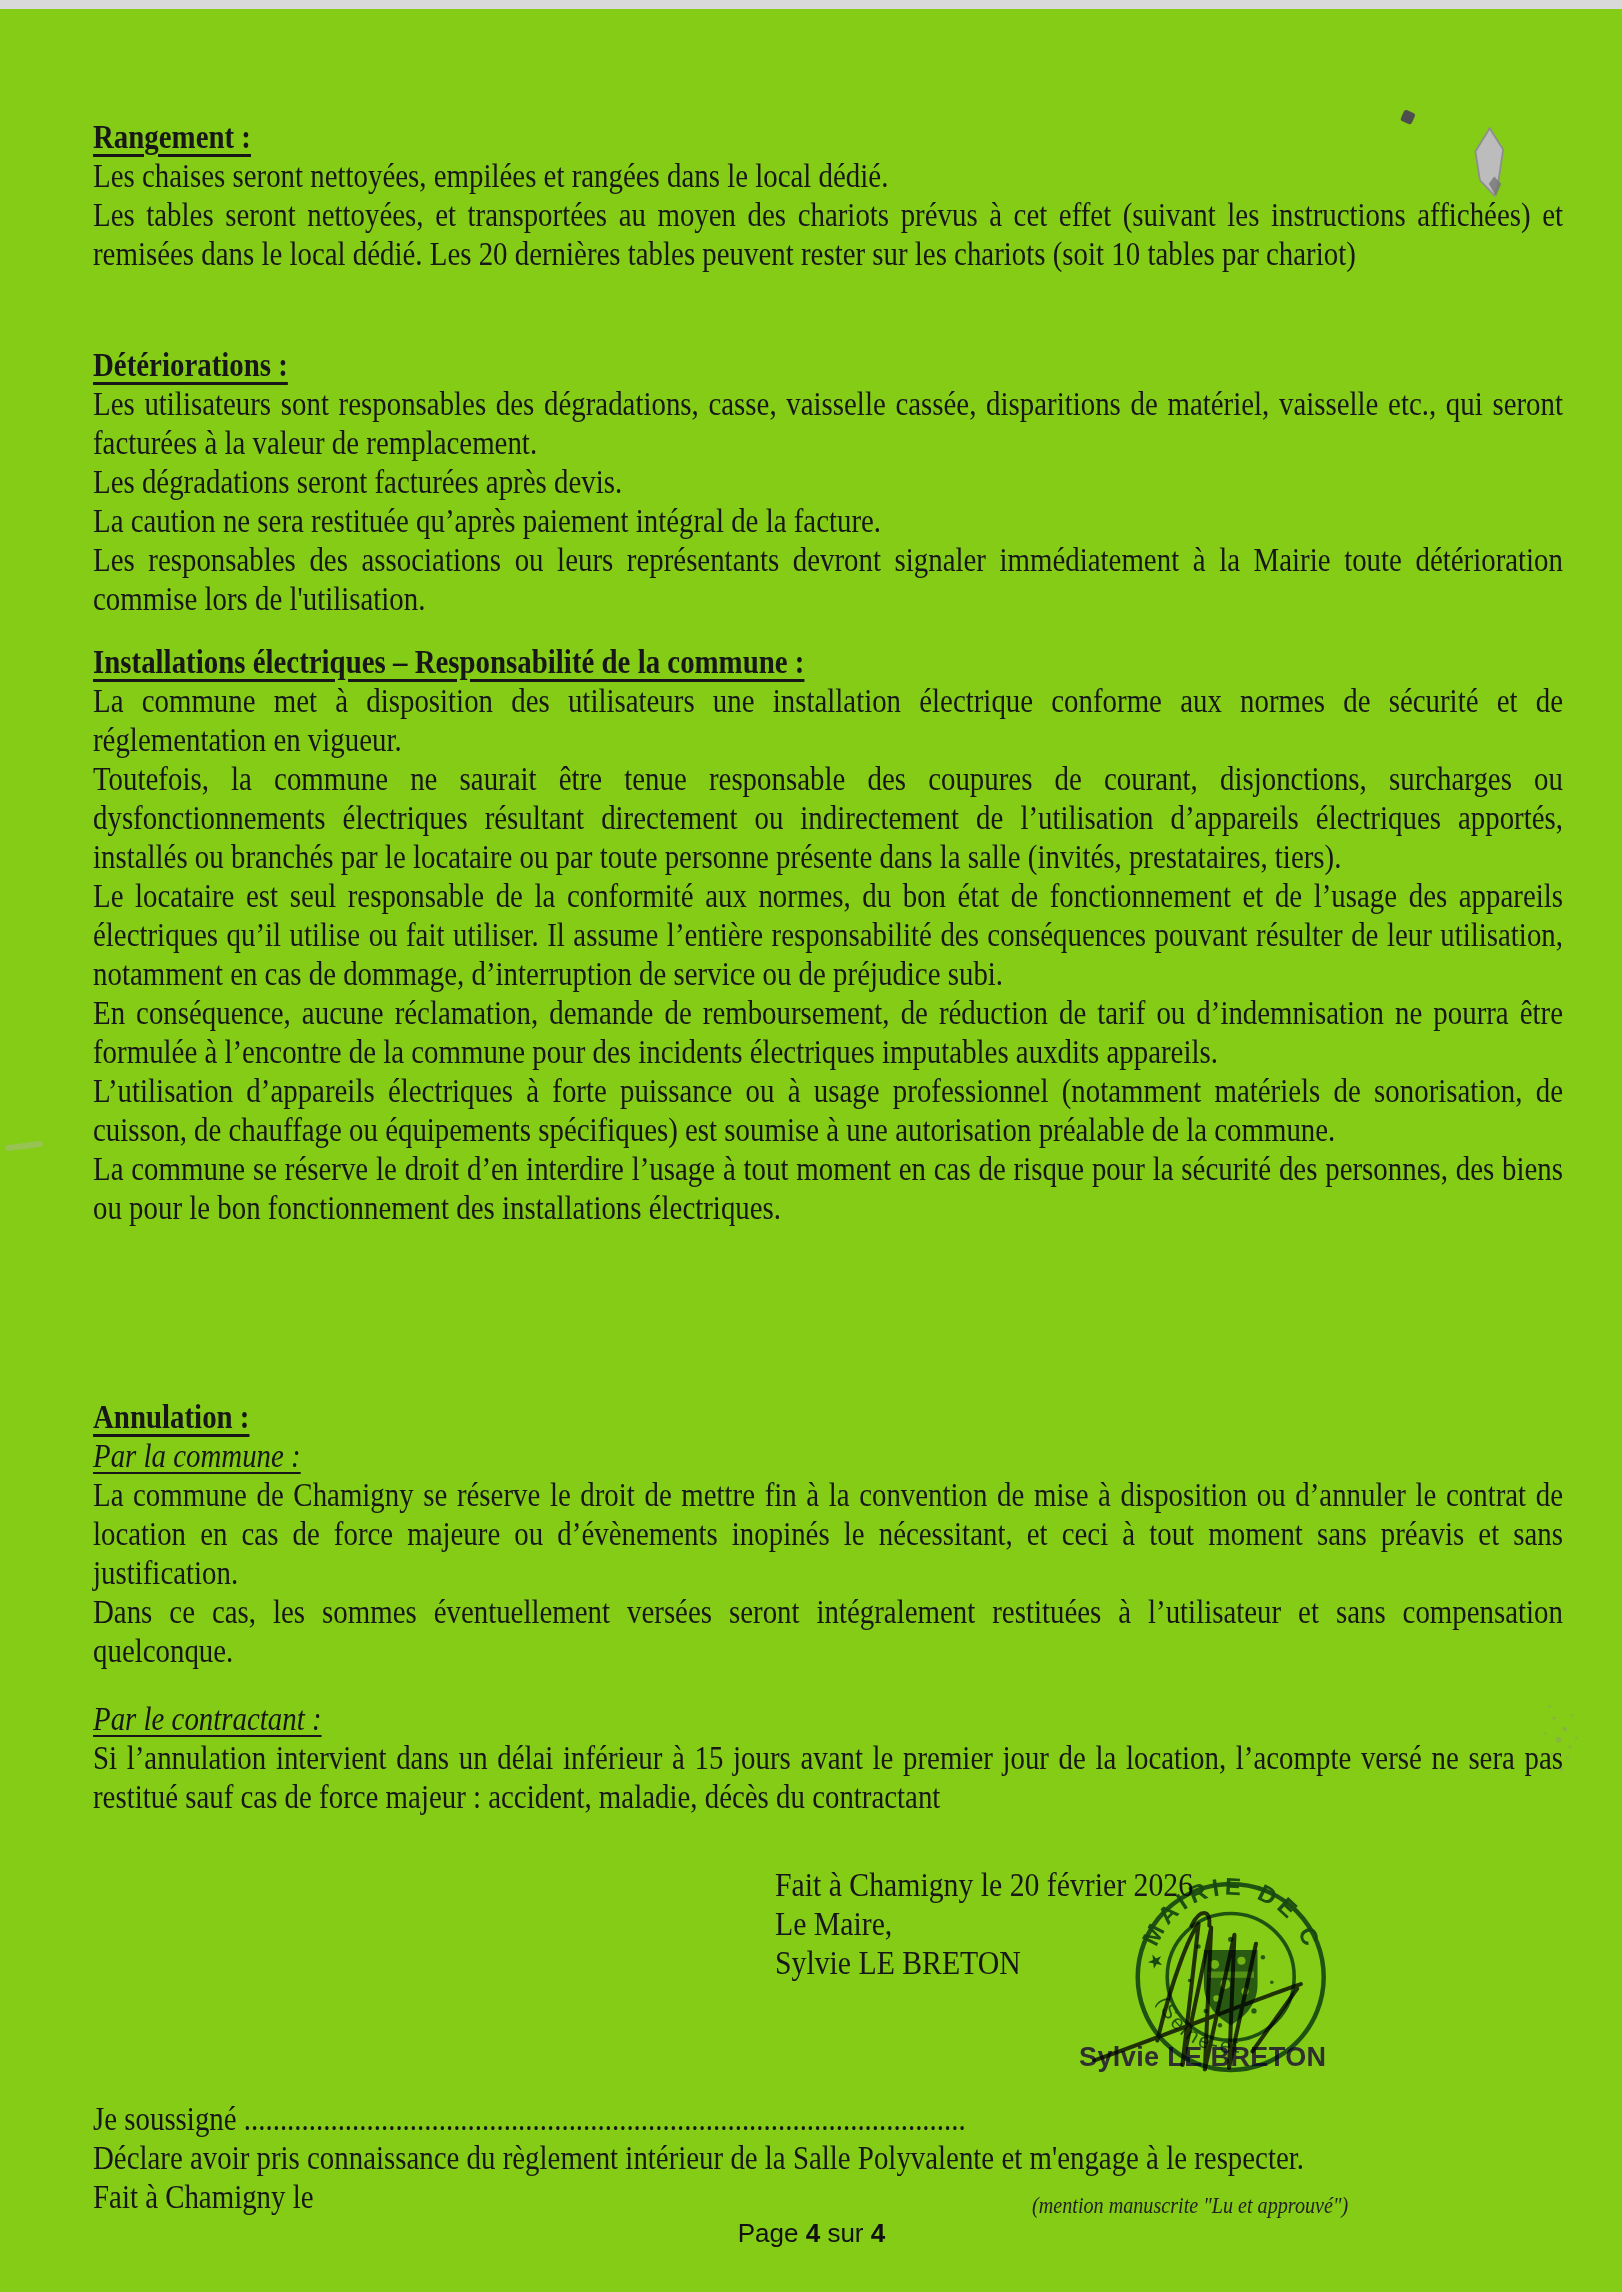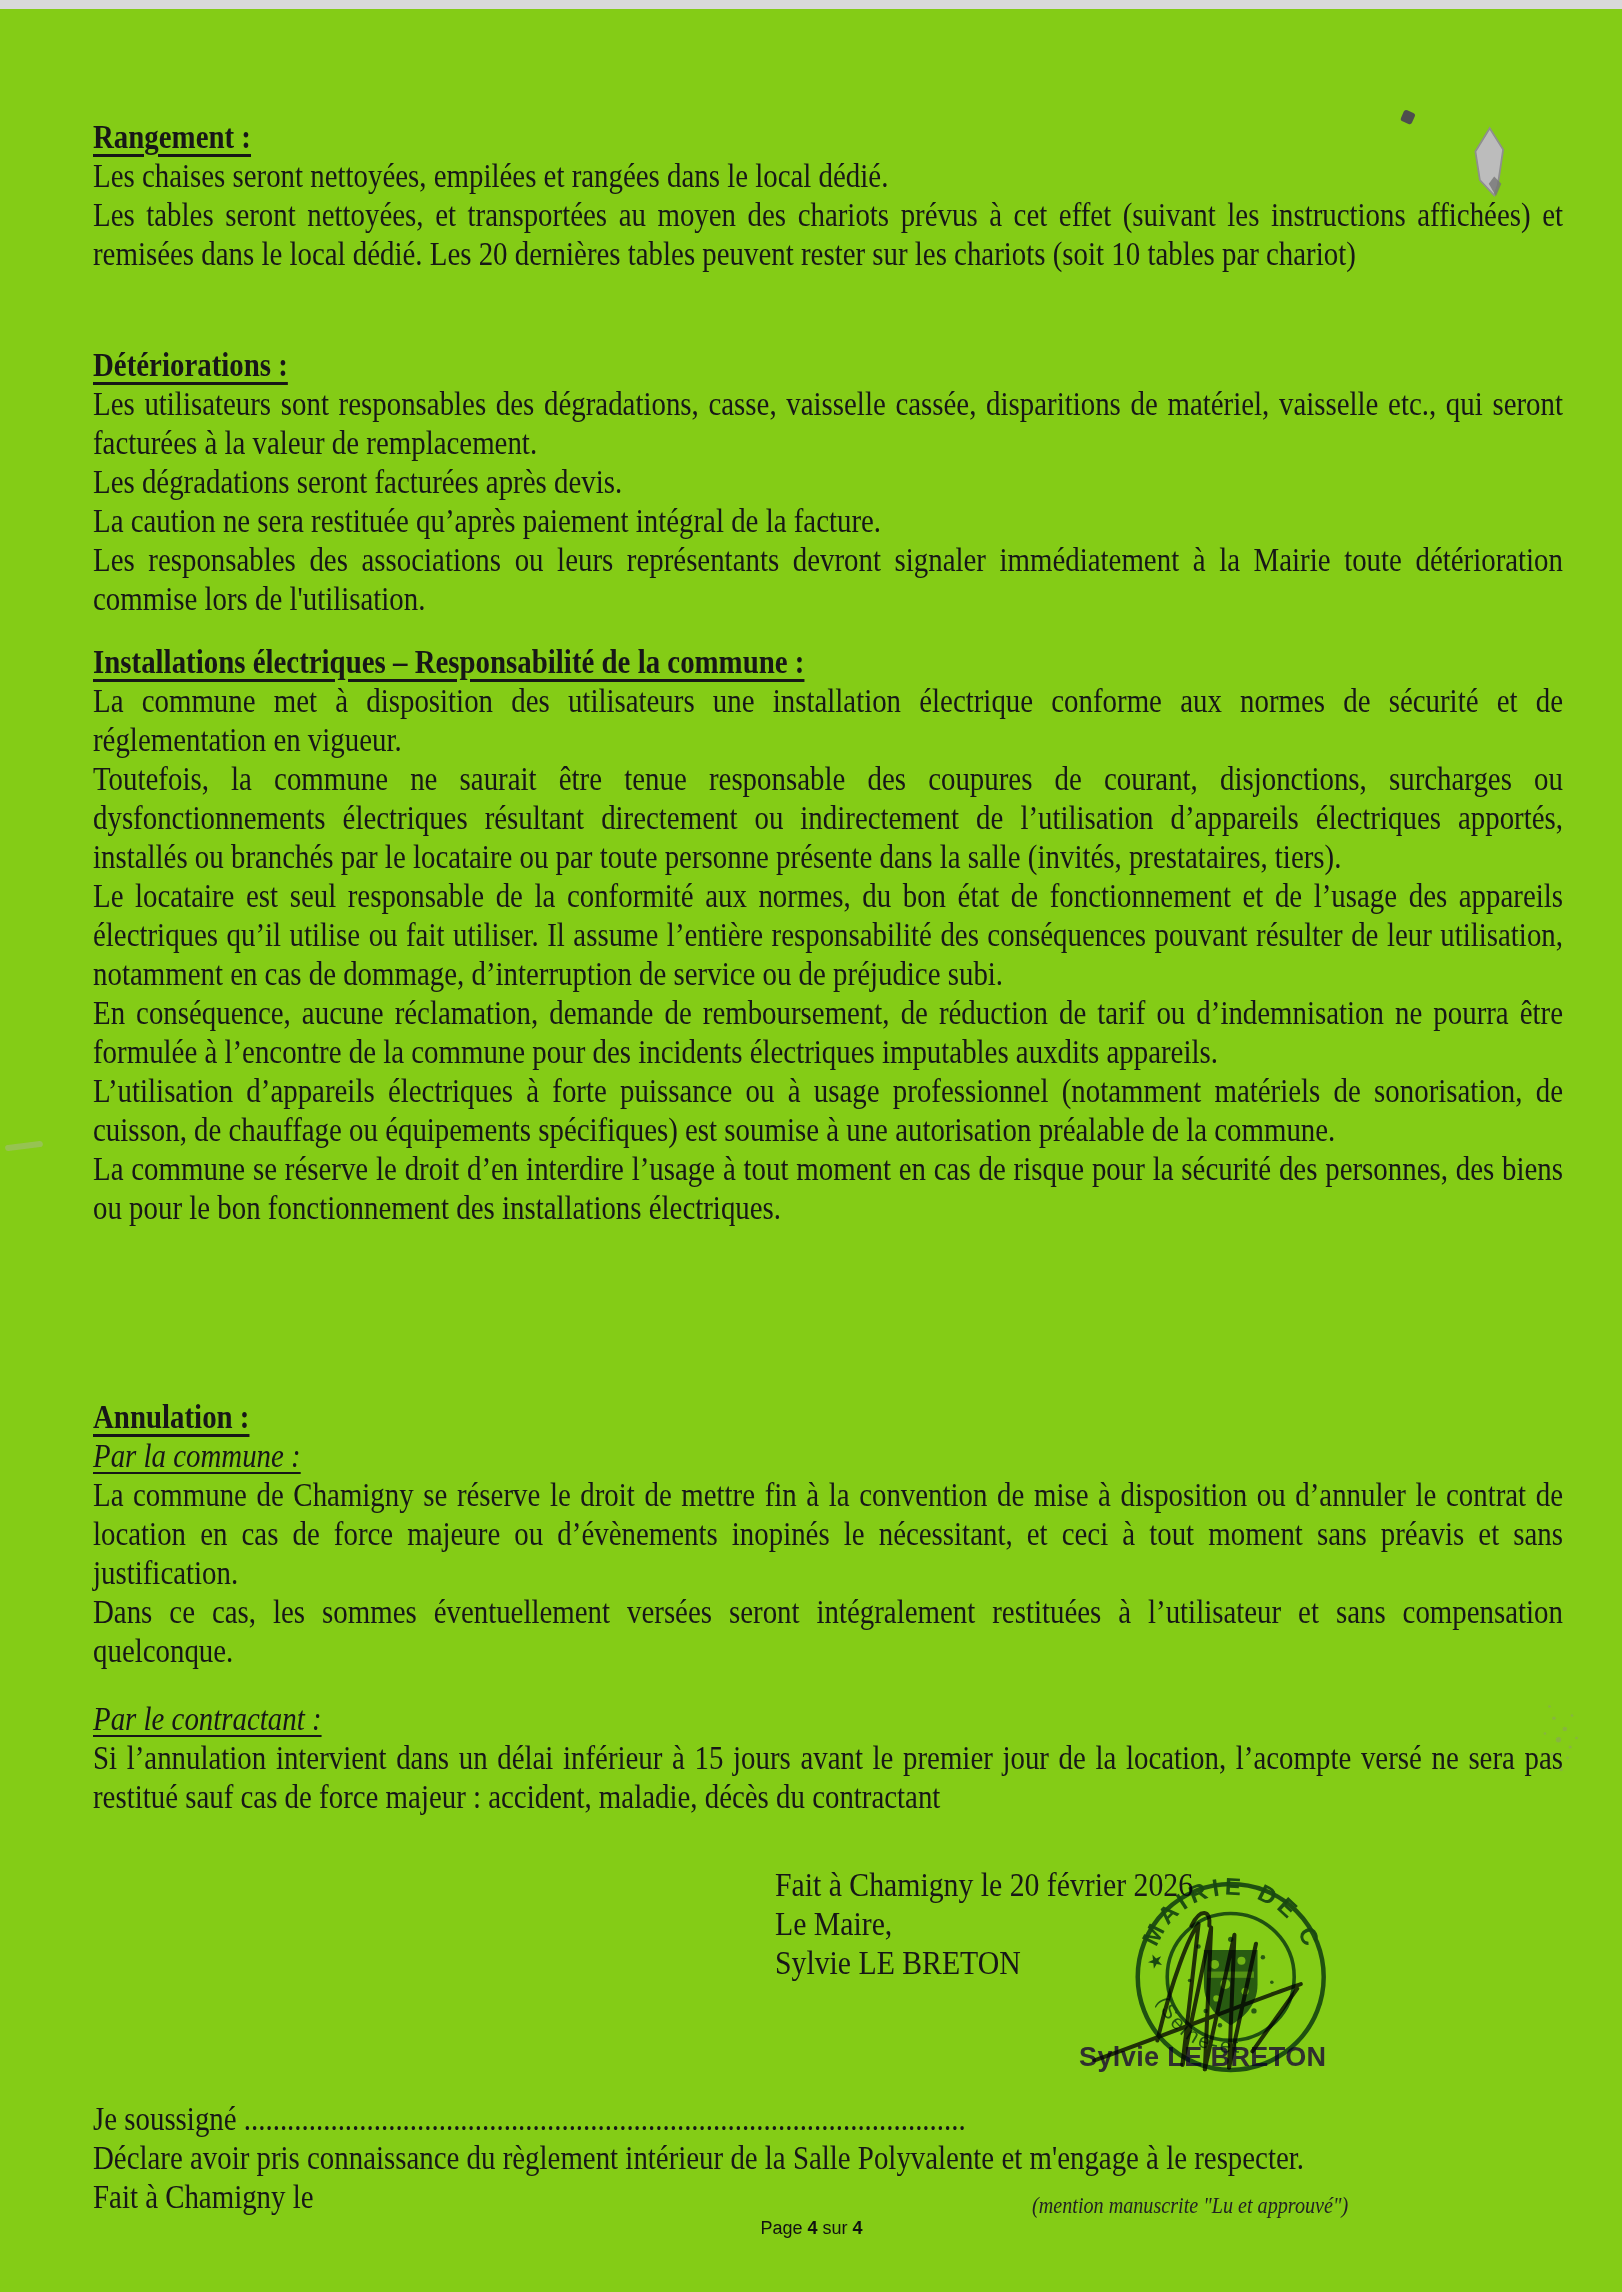--- a/index.html
+++ b/index.html
@@ -16,21 +16,21 @@
   .sig-block{position:absolute;left:775px;top:1856px;transform:scaleX(.875);
        transform-origin:0 0;font-size:34px;line-height:39px;white-space:nowrap;}
   .sig-block p{margin:0;}
   .closing{top:2091px;line-height:39px;text-align:left;}
   .mention{position:absolute;left:1032px;top:2184px;font-style:italic;font-size:22.4px;
        color:#222;transform:scaleX(.9);transform-origin:0 0;white-space:nowrap;}
   .printed-name{position:absolute;left:1079px;top:2033px;
        font-family:"Liberation Sans",sans-serif;font-weight:bold;font-size:27px;
        color:#2f2f2f;letter-spacing:0.4px;white-space:nowrap;}
   .footer{position:absolute;left:0;right:0;top:2209px;text-align:center;
-       font-family:"Liberation Sans",sans-serif;font-size:18px;color:#111;}
+       font-family:"Liberation Sans",sans-serif;font-size:26px;color:#111;}
   .footer span{white-space:pre;}
   .footer .pn{font-weight:bold;}
   .stamp-svg{position:absolute;left:1127px;top:1866px;mix-blend-mode:multiply;}
   .signature-svg{position:absolute;left:1082px;top:1888px;mix-blend-mode:multiply;}
   .artifact{position:absolute;}
   .speck{left:1402px;top:102px;width:11.6px;height:11.6px;background:#4e4e4e;
        border-radius:2.7px;transform:rotate(24deg);}
   .edge-smudge{left:5.4px;top:1134px;width:38px;height:6.3px;background:#b5b5b5;
        opacity:.38;border-radius:3.6px;transform:rotate(-7deg);}
 </style>

